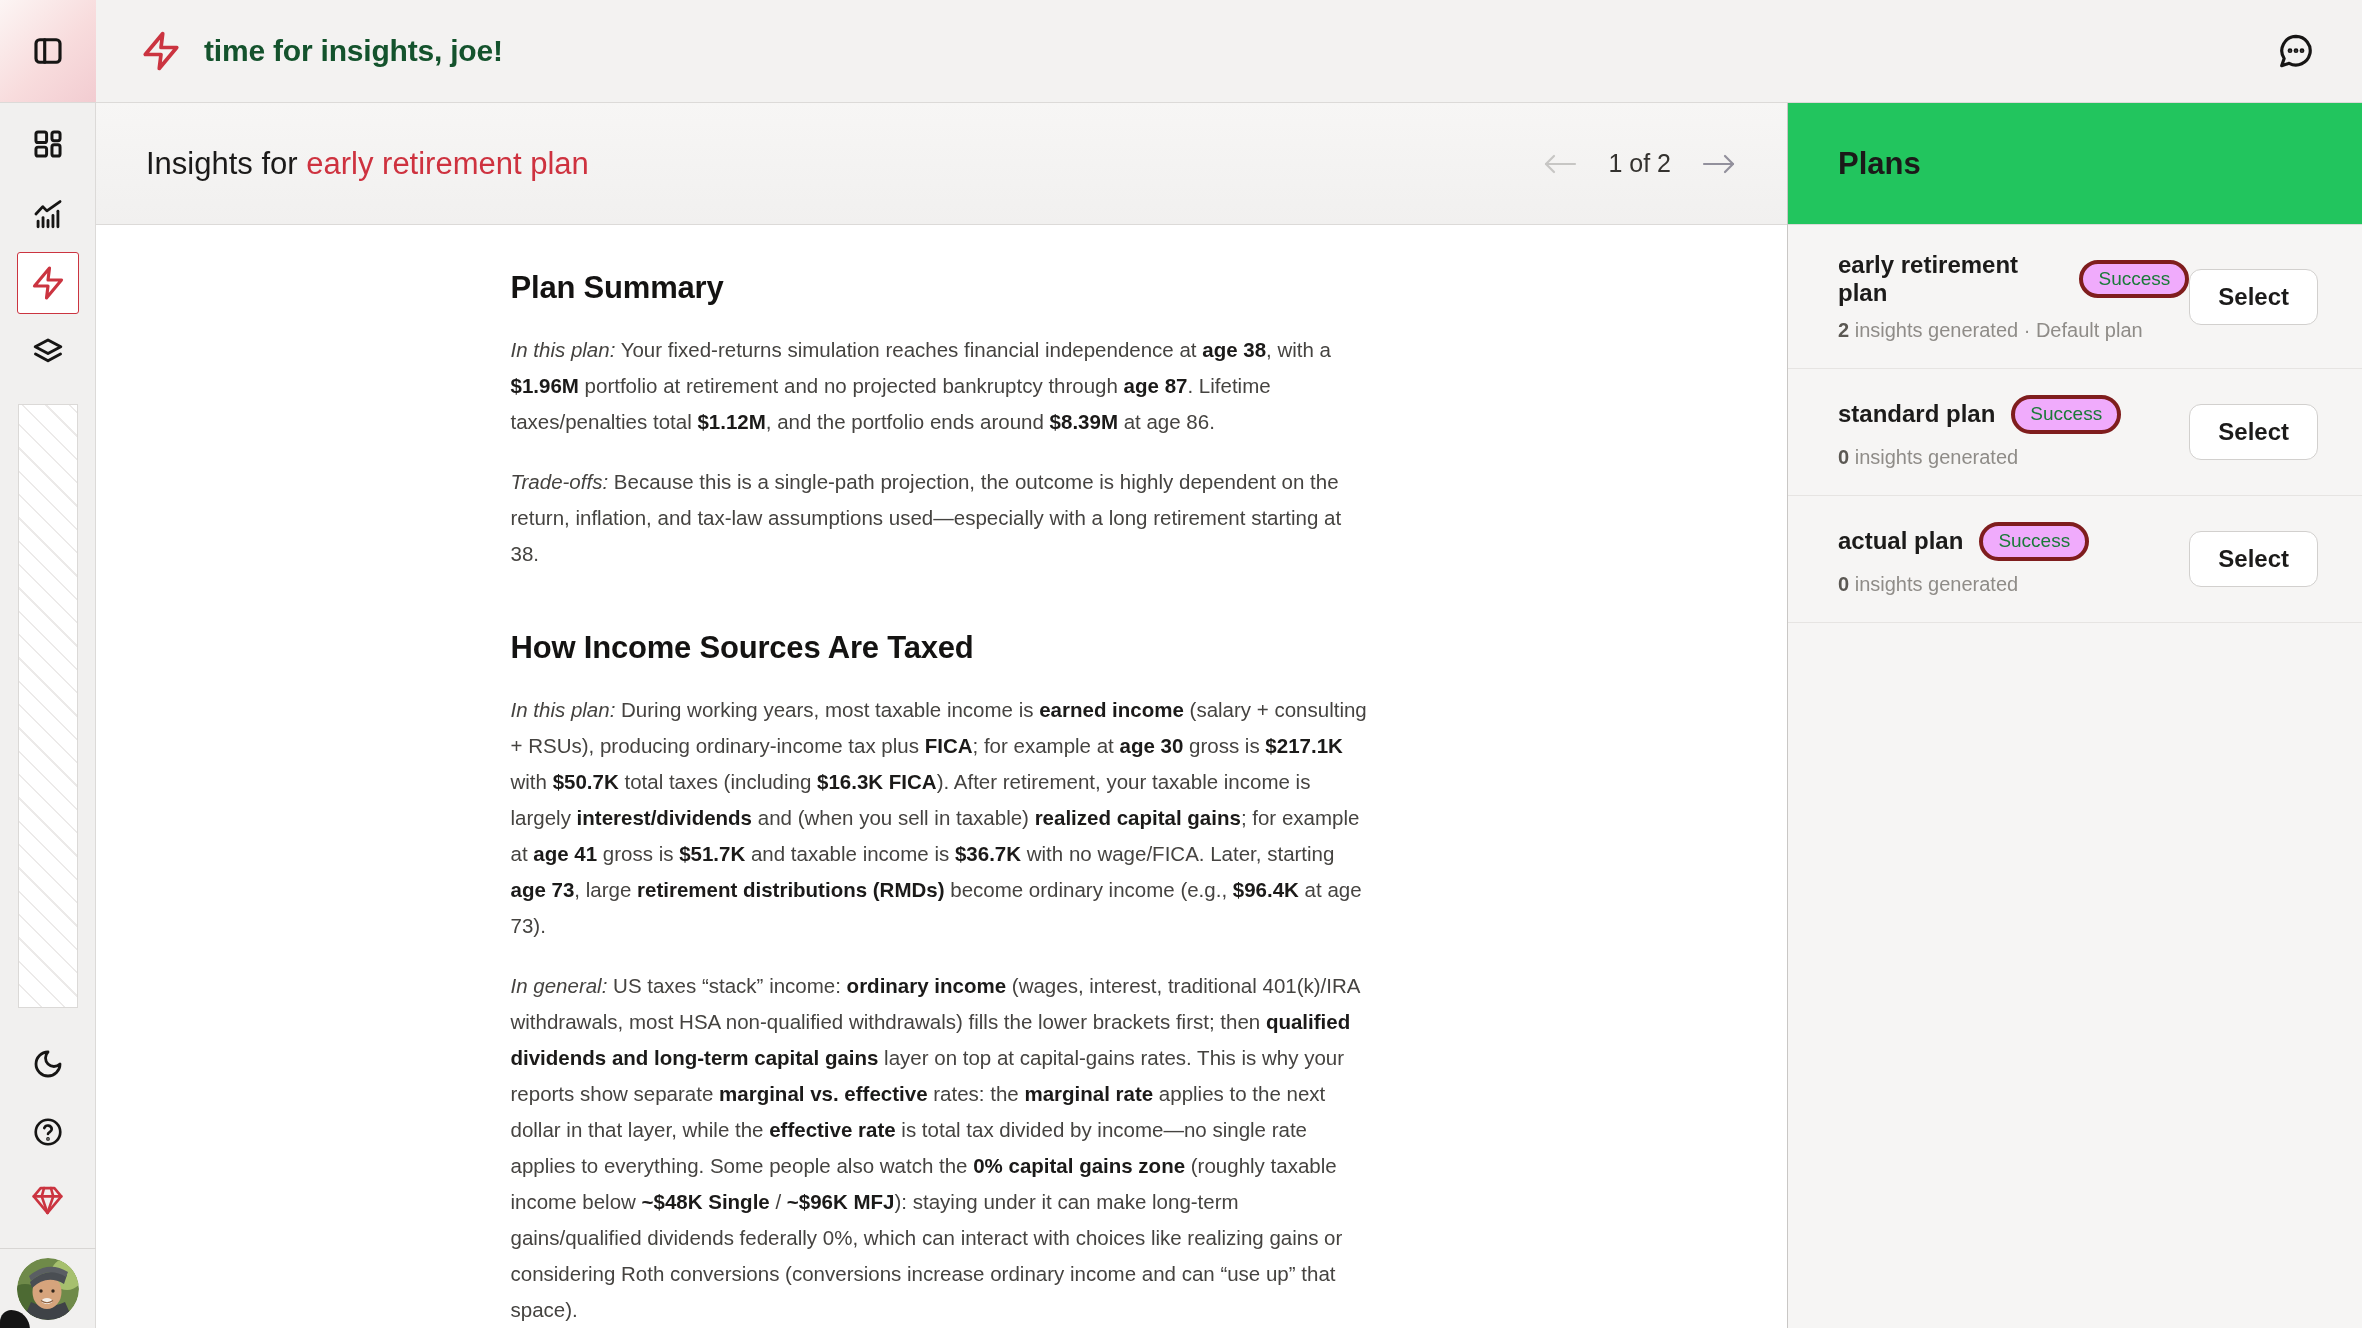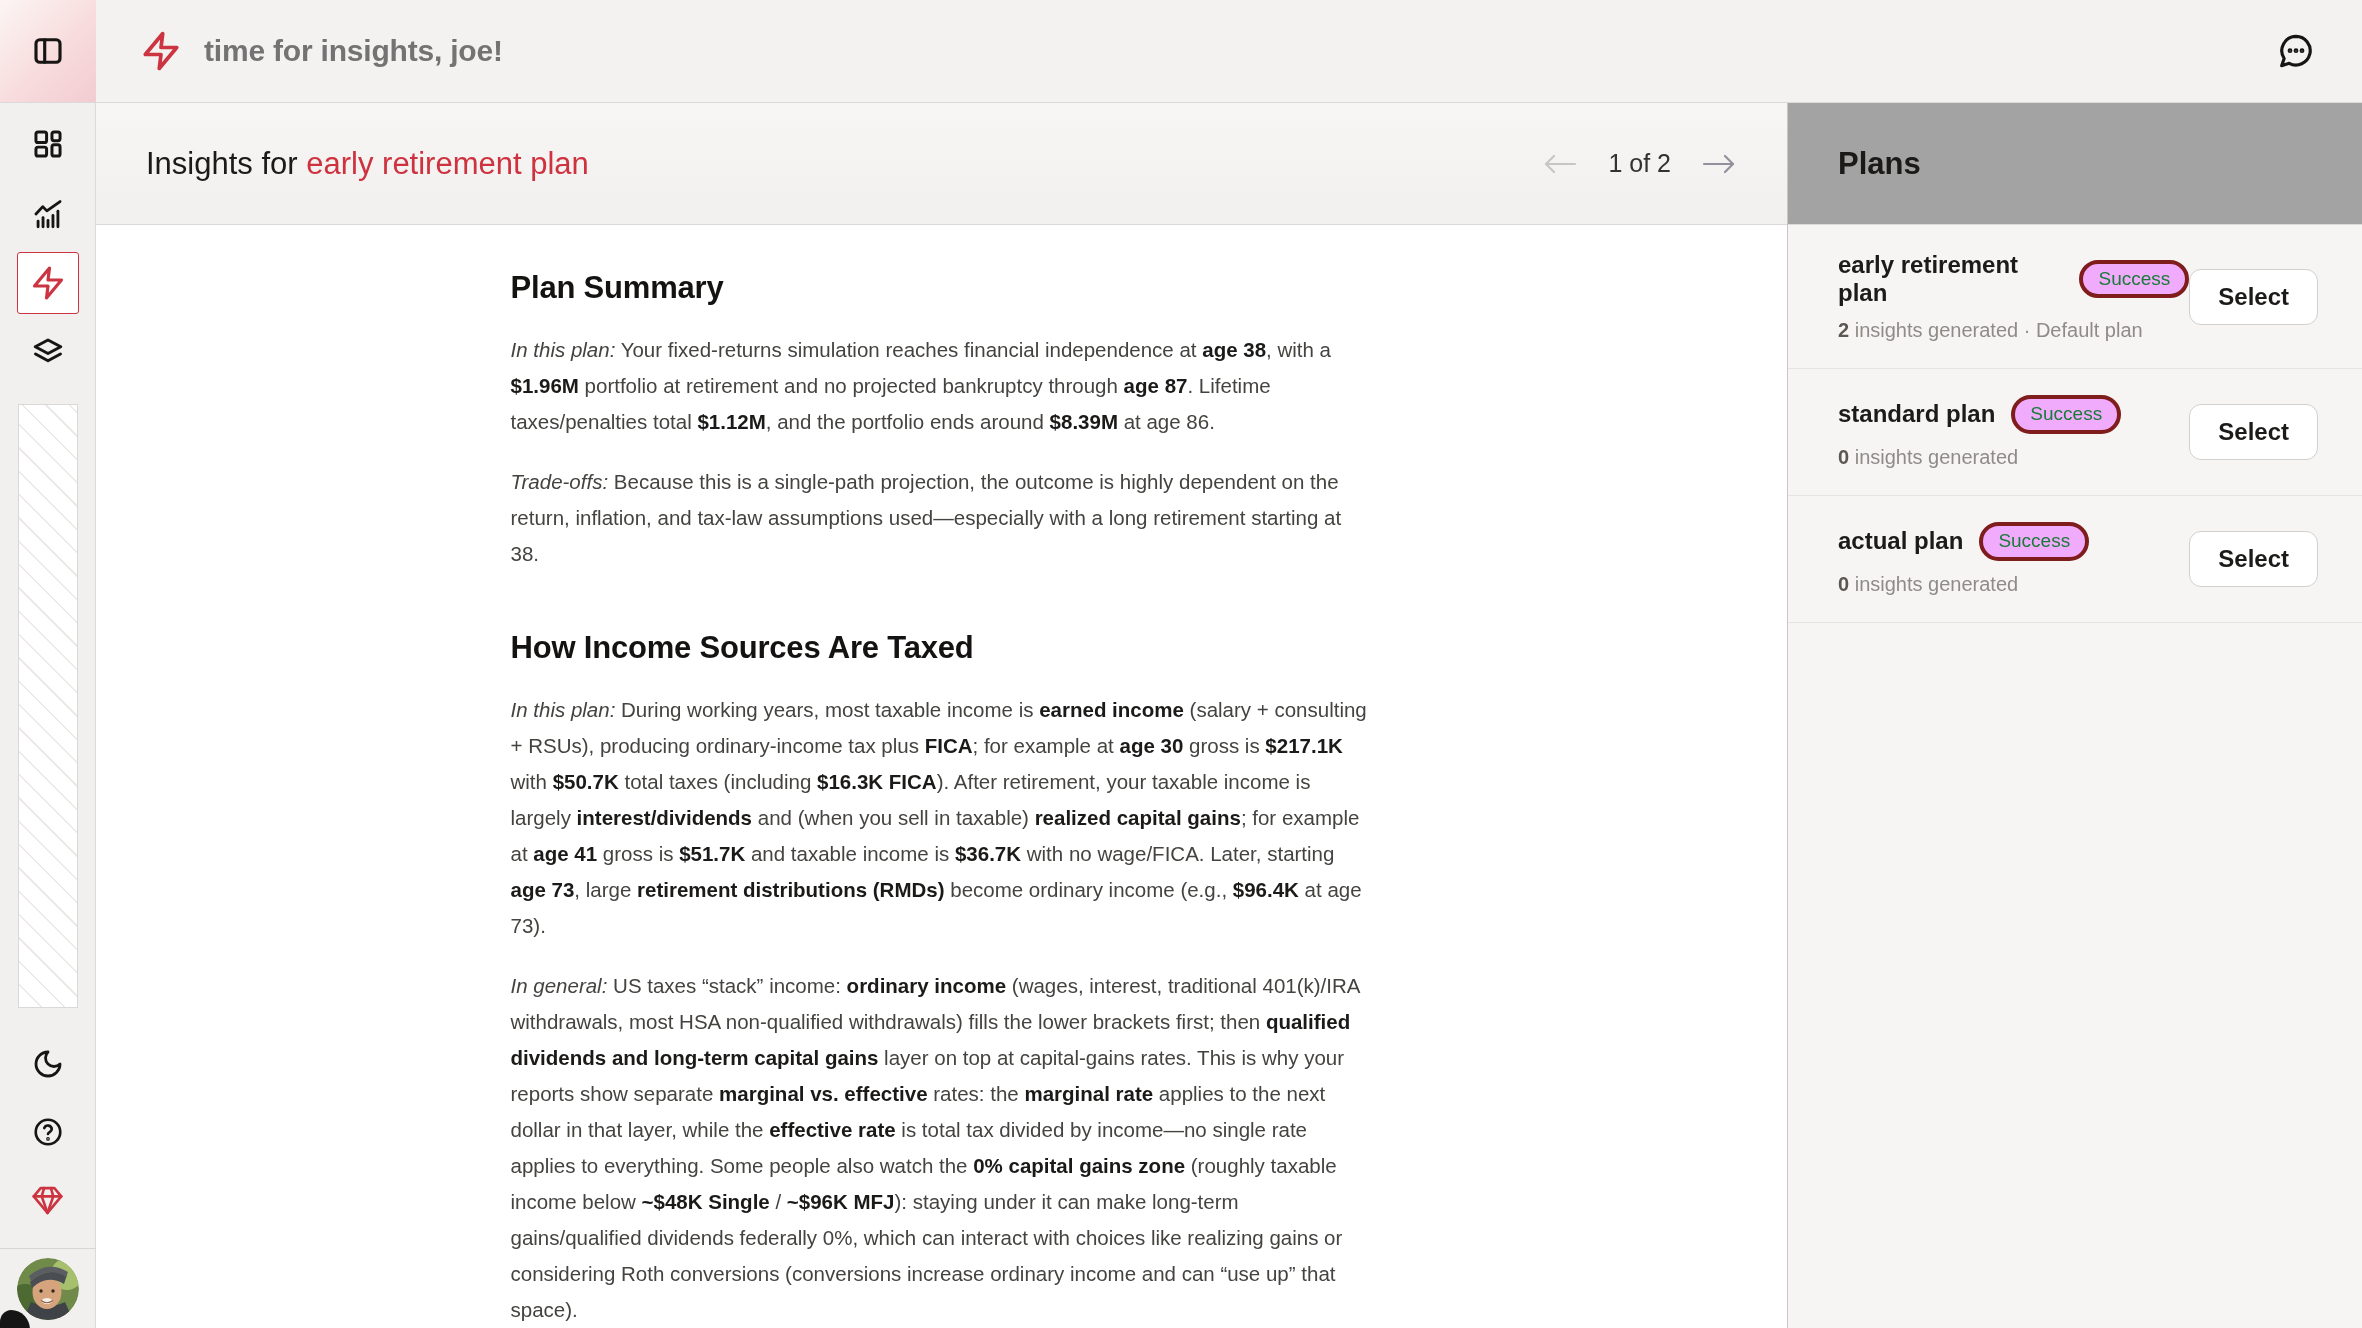--- a/index.html
+++ b/index.html
@@ -46,21 +46,21 @@
   }
   .avatar { width:62px; height:62px; border-radius:50%; overflow:hidden; cursor:pointer; border:none; padding:0; background:none; }
 
   
   .shell { flex:1; display:flex; flex-direction:column; height:100%; }
   .topbar {
     height:103px; flex:0 0 103px; background:#f3f2f1;
     border-bottom:1px solid #dcdad8;
     display:flex; align-items:center; padding:0 46px 0 44px; gap:22px;
   }
-  .topbar h1 { font-size:30px; font-weight:700; letter-spacing:-0.2px; color:#737373; }
+  .topbar h1 { font-size:30px; font-weight:700; letter-spacing:-0.2px; color:#14532d; }
   .topbar .grow { flex:1; }
   .chat-btn { background:none; border:none; cursor:pointer; display:grid; place-items:center; }
 
   .cols { flex:1; display:flex; min-height:0; }
 
   
   .main { flex:1; display:flex; flex-direction:column; min-width:0; }
   .main-header {
     height:122px; flex:0 0 122px;
     background:linear-gradient(180deg,#f7f6f5 0%,#f1f0ef 100%);
@@ -80,21 +80,21 @@
   article p { font-size:20.5px; line-height:36px; color:#454340; margin:0 0 24px; }
   article p b { color:#1b1a19; font-weight:700; }
   article p i { font-style:italic; }
 
   
   .plans {
     width:575px; flex:0 0 575px; border-left:1px solid #c9c7c5;
     display:flex; flex-direction:column; background:#f6f5f4;
   }
   .plans-header {
-    height:122px; flex:0 0 122px; background:#a3a3a3;
+    height:122px; flex:0 0 122px; background:#22c55e;
     border-bottom:1px solid #dcdad8;
     display:flex; align-items:center; padding-left:50px;
   }
   .plans-header h2 { font-size:31px; font-weight:700; color:#1b1a19; }
   .plan-item {
     display:flex; align-items:center; justify-content:space-between;
     padding:26px 44px 26px 50px; border-bottom:1px solid #e6e4e2;
   }
   .plan-name-row { display:flex; align-items:center; gap:16px; }
   .plan-name { font-size:24px; font-weight:700; color:#1c1b1a; }

